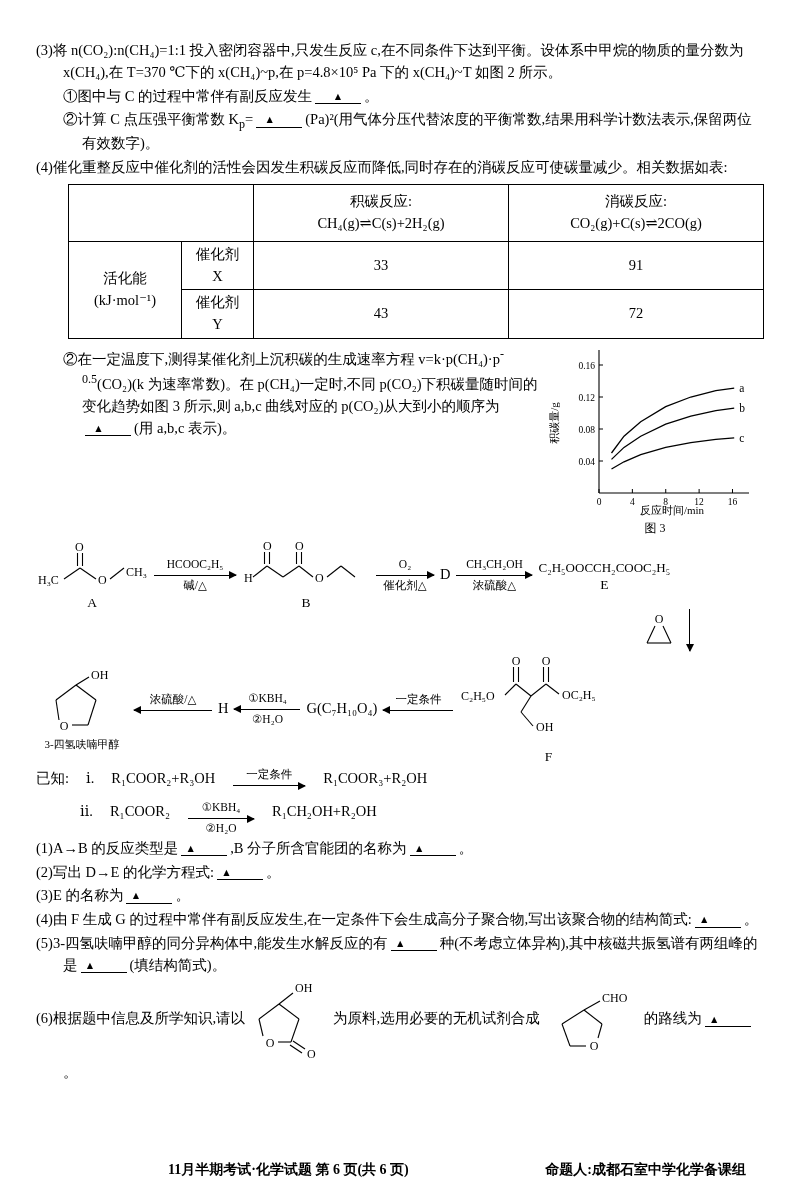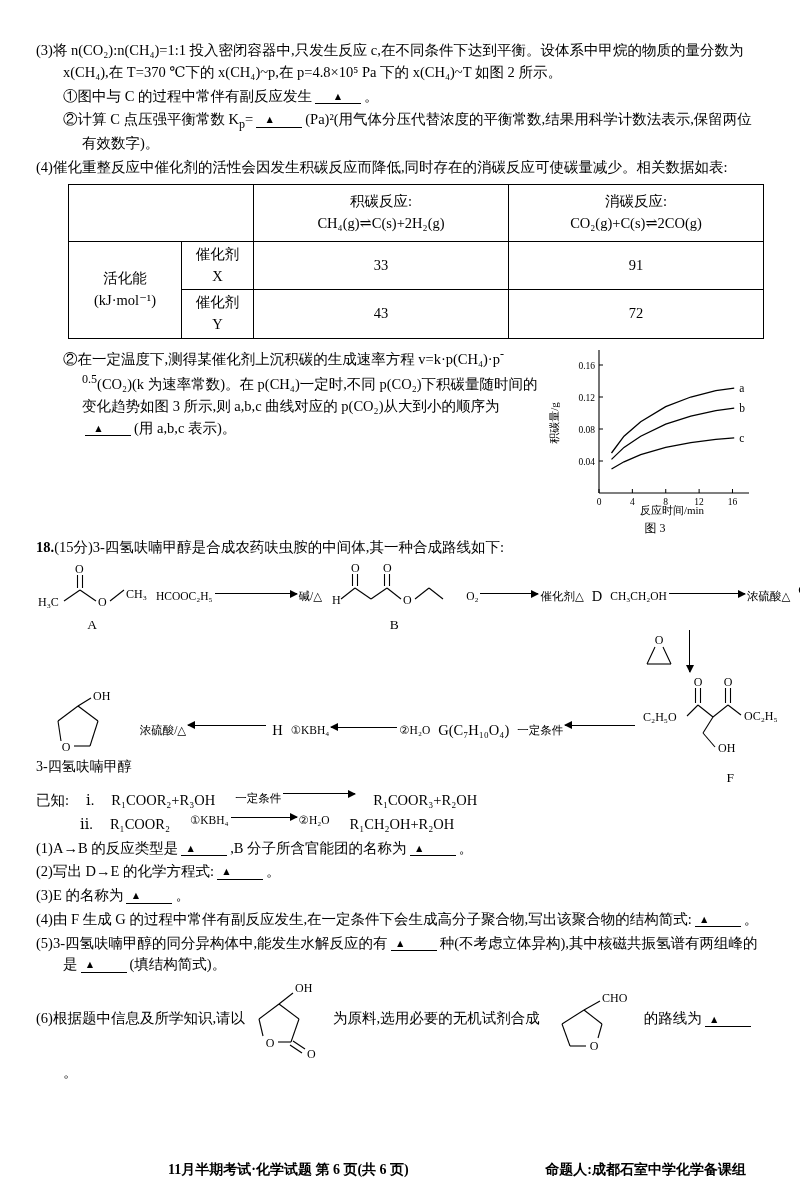--- a/index.html
+++ b/index.html
@@ -15,24 +15,24 @@
   table.tbl{border-collapse:collapse;margin:5px 0 6px 32px;text-align:center;}
   table.tbl td{border:1.2px solid #000;padding:2px 8px;font-size:14.5px;vertical-align:middle;}
   .flexrow{display:flex;align-items:flex-start;}
   .qcol{width:478px;}
   .fig{width:216px;margin-left:6px;display:flex;flex-direction:column;align-items:center;}
   .figcap{font-size:12px;margin-top:2px;}
   .q18num{font-weight:bold;}
   .scheme{display:flex;align-items:center;gap:5px;margin-top:3px;}
   .stack{display:flex;flex-direction:column;align-items:center;}
   .clabel{font-size:13.5px;line-height:1.1;}
-  .ccap{font-size:14px;line-height:1.1;margin-top:1px;white-space:nowrap;}
+  .ccap{font-size:11px;line-height:1.1;margin-top:1px;white-space:nowrap;}
   .eform{font-size:13px;white-space:nowrap;}
   .gnode,.dnode,.hnode{font-size:14.5px;white-space:nowrap;}
-  .rxn{display:inline-flex;align-items:center;vertical-align:middle;margin:0 1px;}
+  .rxn{display:inline-flex;flex-direction:column;align-items:center;vertical-align:middle;margin:0 1px;}
   .rtop,.rbot{font-size:11.5px;line-height:1.2;white-space:nowrap;padding:0 2px;}
   .shaft{position:relative;display:block;align-self:stretch;min-width:60px;height:0;
     border-top:1.2px solid #000;margin:3px 0;}
   .shaft::after{content:"";position:absolute;right:-1px;top:-4.5px;width:0;height:0;
     border-left:8px solid #000;border-top:4px solid transparent;border-bottom:4px solid transparent;}
   .rxn.left .shaft::after{left:-1px;right:auto;border-left:none;border-right:8px solid #000;}
   .struct line{stroke:#000;stroke-width:1.1;}
   .struct text{font-family:"Liberation Serif","DejaVu Serif",serif;}
   .down-connect{display:flex;align-items:center;gap:10px;width:fit-content;margin:-2px 74px 0 auto;}
   .varrow{display:block;width:0;height:42px;border-left:1.2px solid #000;position:relative;}
@@ -127,21 +127,20 @@
           <text x="190.2" y="47.2" font-size="11.5">a</text>
           <polyline points="62.5,114.4 75.0,102.4 91.7,91.2 116.7,79.2 141.8,71.2 166.8,65.6 185.2,63.2" fill="none" stroke="black" stroke-width="1.3"></polyline>
           <text x="190.2" y="67.2" font-size="11.5">b</text>
           <polyline points="62.5,124.0 75.0,116.8 91.7,109.6 116.7,102.4 141.8,97.6 166.8,94.4 185.2,92.8" fill="none" stroke="black" stroke-width="1.3"></polyline>
           <text x="190.2" y="96.8" font-size="11.5">c</text>
         </svg>
       <div class="figcap">图 3</div>
     </div>
   </div>
 
-  <p class="hang26"><span class="q18num">18.</span><span>(15分)3-四氢呋喃甲醇是合成农药呋虫胺的中间体,其一种合成路线如下:</span></p>
 
   <div class="scheme">
     <div class="stack">
       <svg class="struct" width="112" height="56" viewBox="0 0 112 56">
         <text x="2" y="44" font-size="12">H₃C</text>
         <line x1="28" y1="39" x2="44" y2="28"></line>
         <line x1="41.5" y1="26" x2="41.5" y2="13"></line>
         <line x1="46.5" y1="26" x2="46.5" y2="13"></line>
         <text x="39" y="11" font-size="12">O</text>
         <line x1="44" y1="28" x2="60" y2="39"></line>

